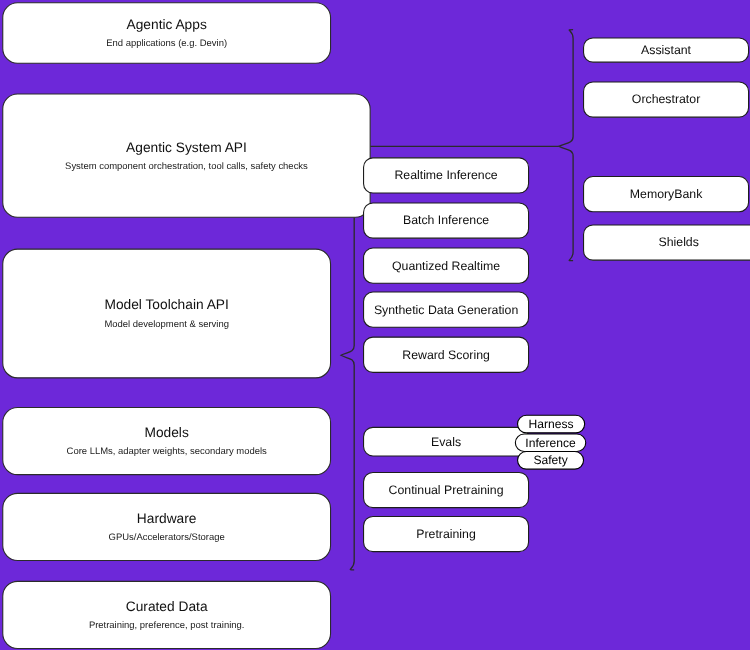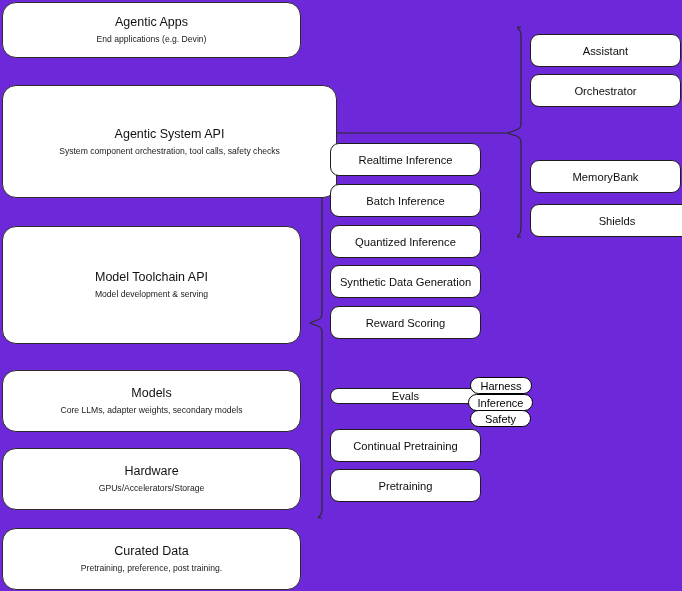--- a/index.html
+++ b/index.html
@@ -150,29 +150,29 @@
     <div class="layer-sub">GPUs/Accelerators/Storage</div>
   </div>
 
   <div class="layer-box" style="left:2px; top:528px; width:299px; height:62px;">
     <div class="layer-title">Curated Data</div>
     <div class="layer-sub">Pretraining, preference, post training.</div>
   </div>
 
   <div class="cap-box" style="left:330px; top:143px; width:151px; height:33px;">Realtime Inference</div>
   <div class="cap-box" style="left:330px; top:184px; width:151px; height:33px;">Batch Inference</div>
-  <div class="cap-box" style="left:330px; top:225px; width:151px; height:33px;">Quantized Inference</div>
+  <div class="cap-box" style="left:330px; top:225px; width:151px; height:33px;">Quantized Realtime</div>
   <div class="cap-box" style="left:330px; top:265px; width:151px; height:33px;">Synthetic Data Generation</div>
   <div class="cap-box" style="left:330px; top:306px; width:151px; height:33px;">Reward Scoring</div>
-  <div class="cap-box" style="left:330px; top:388px; width:151px; height:16px;">Evals</div>
+  <div class="cap-box" style="left:330px; top:388px; width:151px; height:27px;">Evals</div>
   <div class="cap-box" style="left:330px; top:429px; width:151px; height:33px;">Continual Pretraining</div>
   <div class="cap-box" style="left:330px; top:469px; width:151px; height:33px;">Pretraining</div>
 
   <div class="badge" style="left:470px; top:377px; width:62px; height:17px;">Harness</div>
   <div class="badge" style="left:468px; top:394px; width:65px; height:17px;">Inference</div>
   <div class="badge" style="left:470px; top:410px; width:61px; height:17px;">Safety</div>
 
-  <div class="cap-box" style="left:530px; top:34px; width:151px; height:33px;">Assistant</div>
+  <div class="cap-box" style="left:530px; top:34px; width:151px; height:23px;">Assistant</div>
   <div class="cap-box" style="left:530px; top:74px; width:151px; height:33px;">Orchestrator</div>
   <div class="cap-box" style="left:530px; top:160px; width:151px; height:33px;">MemoryBank</div>
   <div class="cap-box" style="left:530px; top:204px; width:174px; height:33px;">Shields</div>
 
 </div>
 
 </body></html>

